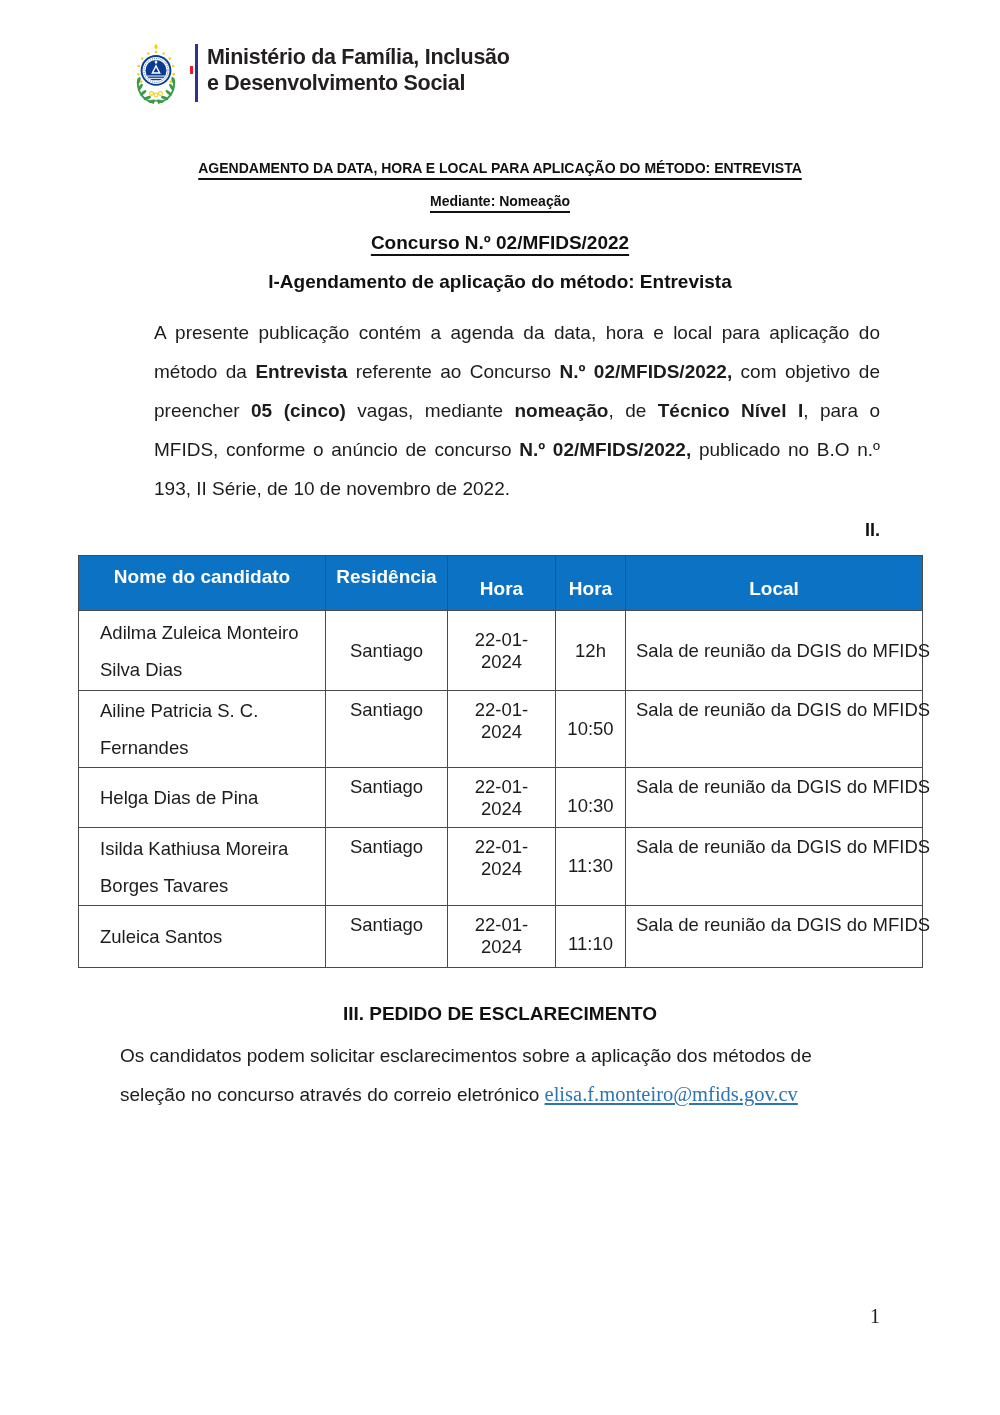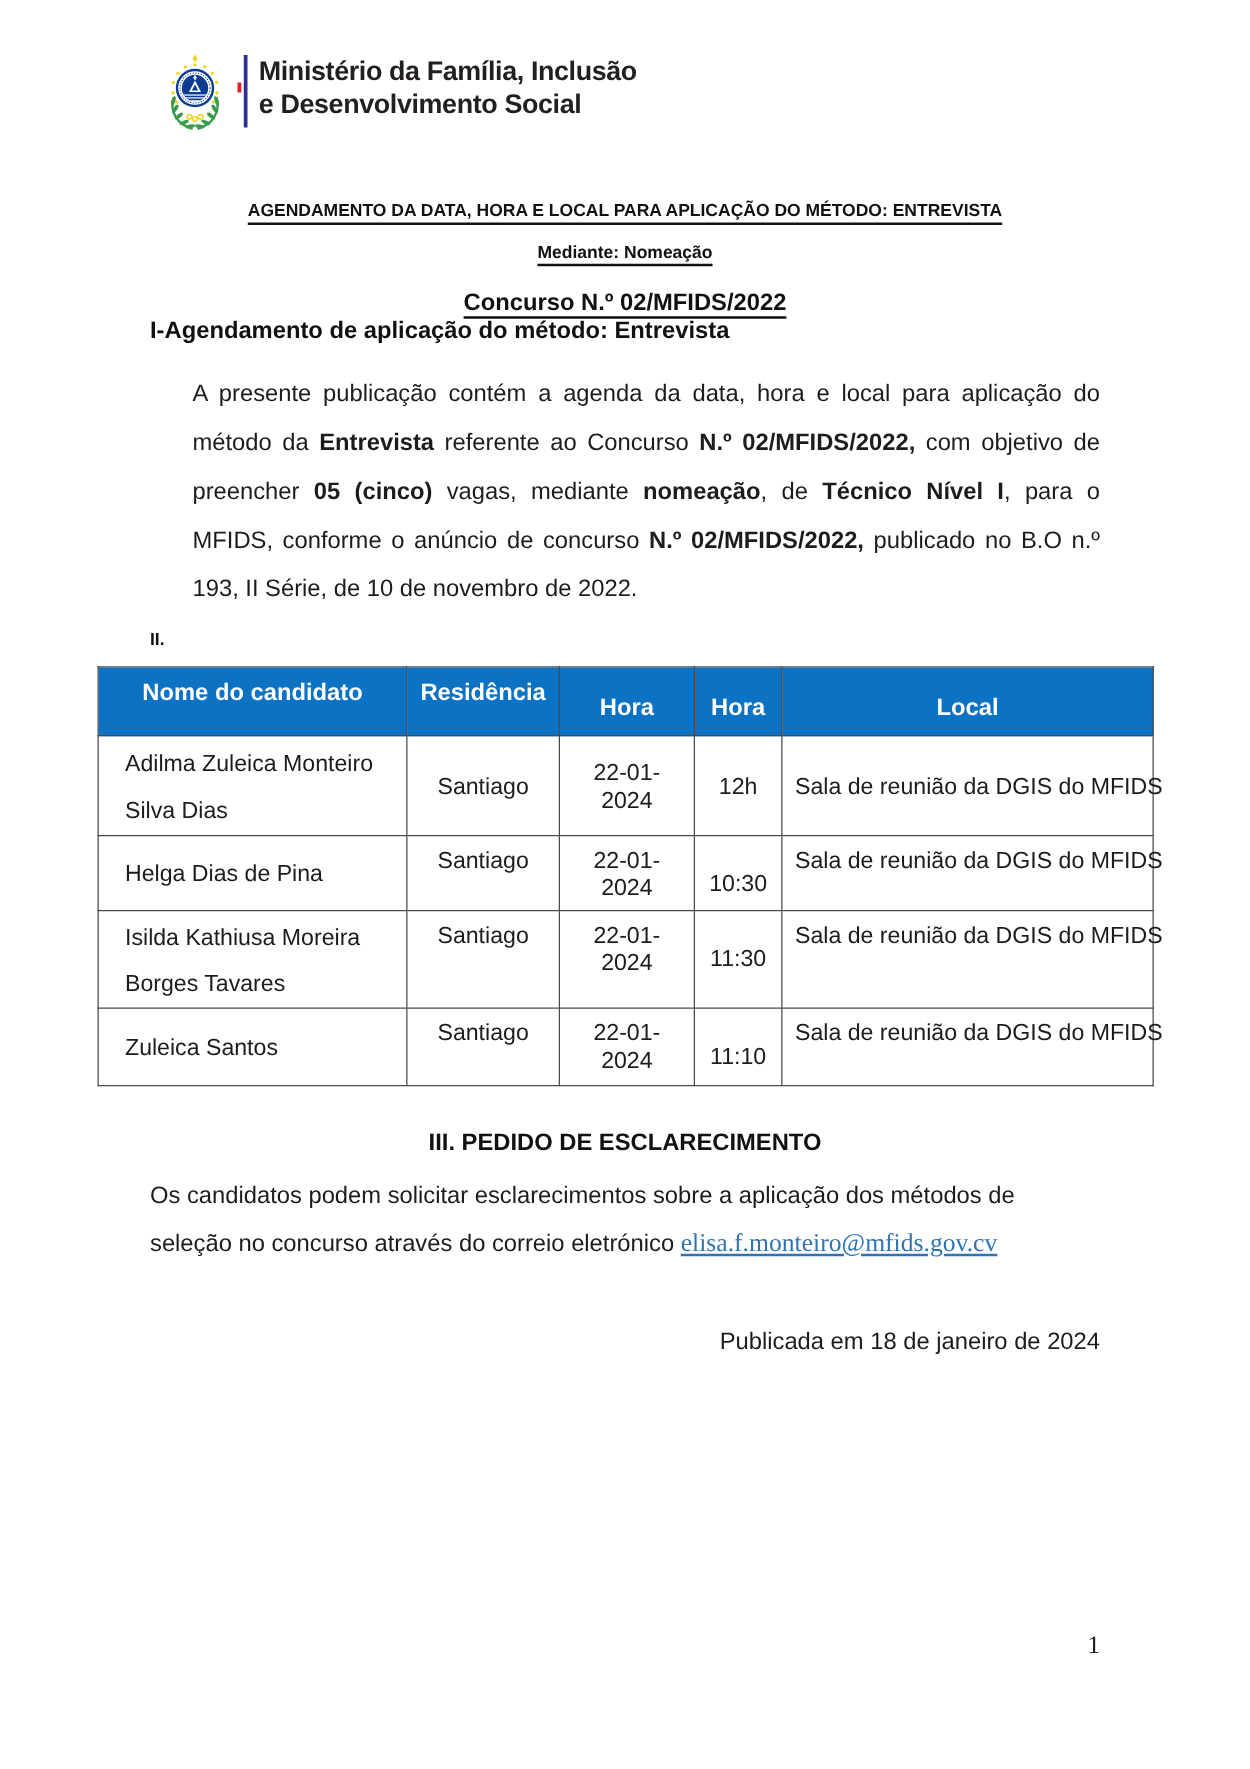--- a/index.html
+++ b/index.html
@@ -55,37 +55,39 @@
     color: #111;
   }
   .concurso {
     margin-top: 14px;
     text-align: center;
     font-size: 19px;
     font-weight: bold;
     color: #111;
   }
   .section-heading {
+    margin-top: 17px;
+    text-align: center;
     font-size: 19px;
     font-weight: bold;
     color: #111;
   }
   .intro {
     margin-top: 20px;
     font-size: 19px;
     line-height: 39px;
     text-align: justify;
     color: #1c1c1e;
     margin-left: 34px;
   }
   .intro .b { font-weight: bold; }
   .sec2-label {
     margin-top: 12px;
-    text-align: left;
-    font-size: 14px;
+    text-align: right;
+    font-size: 18px;
     font-weight: bold;
     color: #111;
   }
 
   
   .table-wrap { margin: 14px -42px 0 -42px; }
   table.schedule {
     width: 844px;
     border-collapse: collapse;
     table-layout: fixed;
@@ -255,20 +257,27 @@
           </tr>
         </thead>
         <tbody>
           <tr class="first h80">
             <td class="name">Adilma Zuleica Monteiro Silva Dias</td>
             <td class="res">Santiago</td>
             <td class="date">22-01-2024</td>
             <td class="time">12h</td>
             <td class="loc">Sala de reunião da DGIS do MFIDS</td>
           </tr>
+          <tr class="rest h77">
+            <td class="name">Ailine Patricia S. C. Fernandes</td>
+            <td class="res">Santiago</td>
+            <td class="date">22-01-2024</td>
+            <td class="time">10:50</td>
+            <td class="loc">Sala de reunião da DGIS do MFIDS</td>
+          </tr>
           <tr class="rest h60">
             <td class="name">Helga Dias de Pina</td>
             <td class="res">Santiago</td>
             <td class="date">22-01-2024</td>
             <td class="time">10:30</td>
             <td class="loc">Sala de reunião da DGIS do MFIDS</td>
           </tr>
           <tr class="rest h78">
             <td class="name">Isilda Kathiusa Moreira Borges Tavares</td>
             <td class="res">Santiago</td>
@@ -284,17 +293,16 @@
             <td class="loc">Sala de reunião da DGIS do MFIDS</td>
           </tr>
         </tbody>
       </table>
     </div>
 
     <div class="sec3-heading">III. PEDIDO DE ESCLARECIMENTO</div>
 
     <p class="clarification"><span>Os candidatos podem solicitar esclarecimentos sobre a aplicação dos métodos de seleção no concurso através do correio eletrónico </span><a class="email-link" href="#">elisa.f.monteiro@mfids.gov.cv</a></p>
 
-    <div class="published">Publicada em 18 de janeiro de 2024</div>
   </main>
 
   <div class="page-number">1</div>
 </div>
 
 </body></html>

